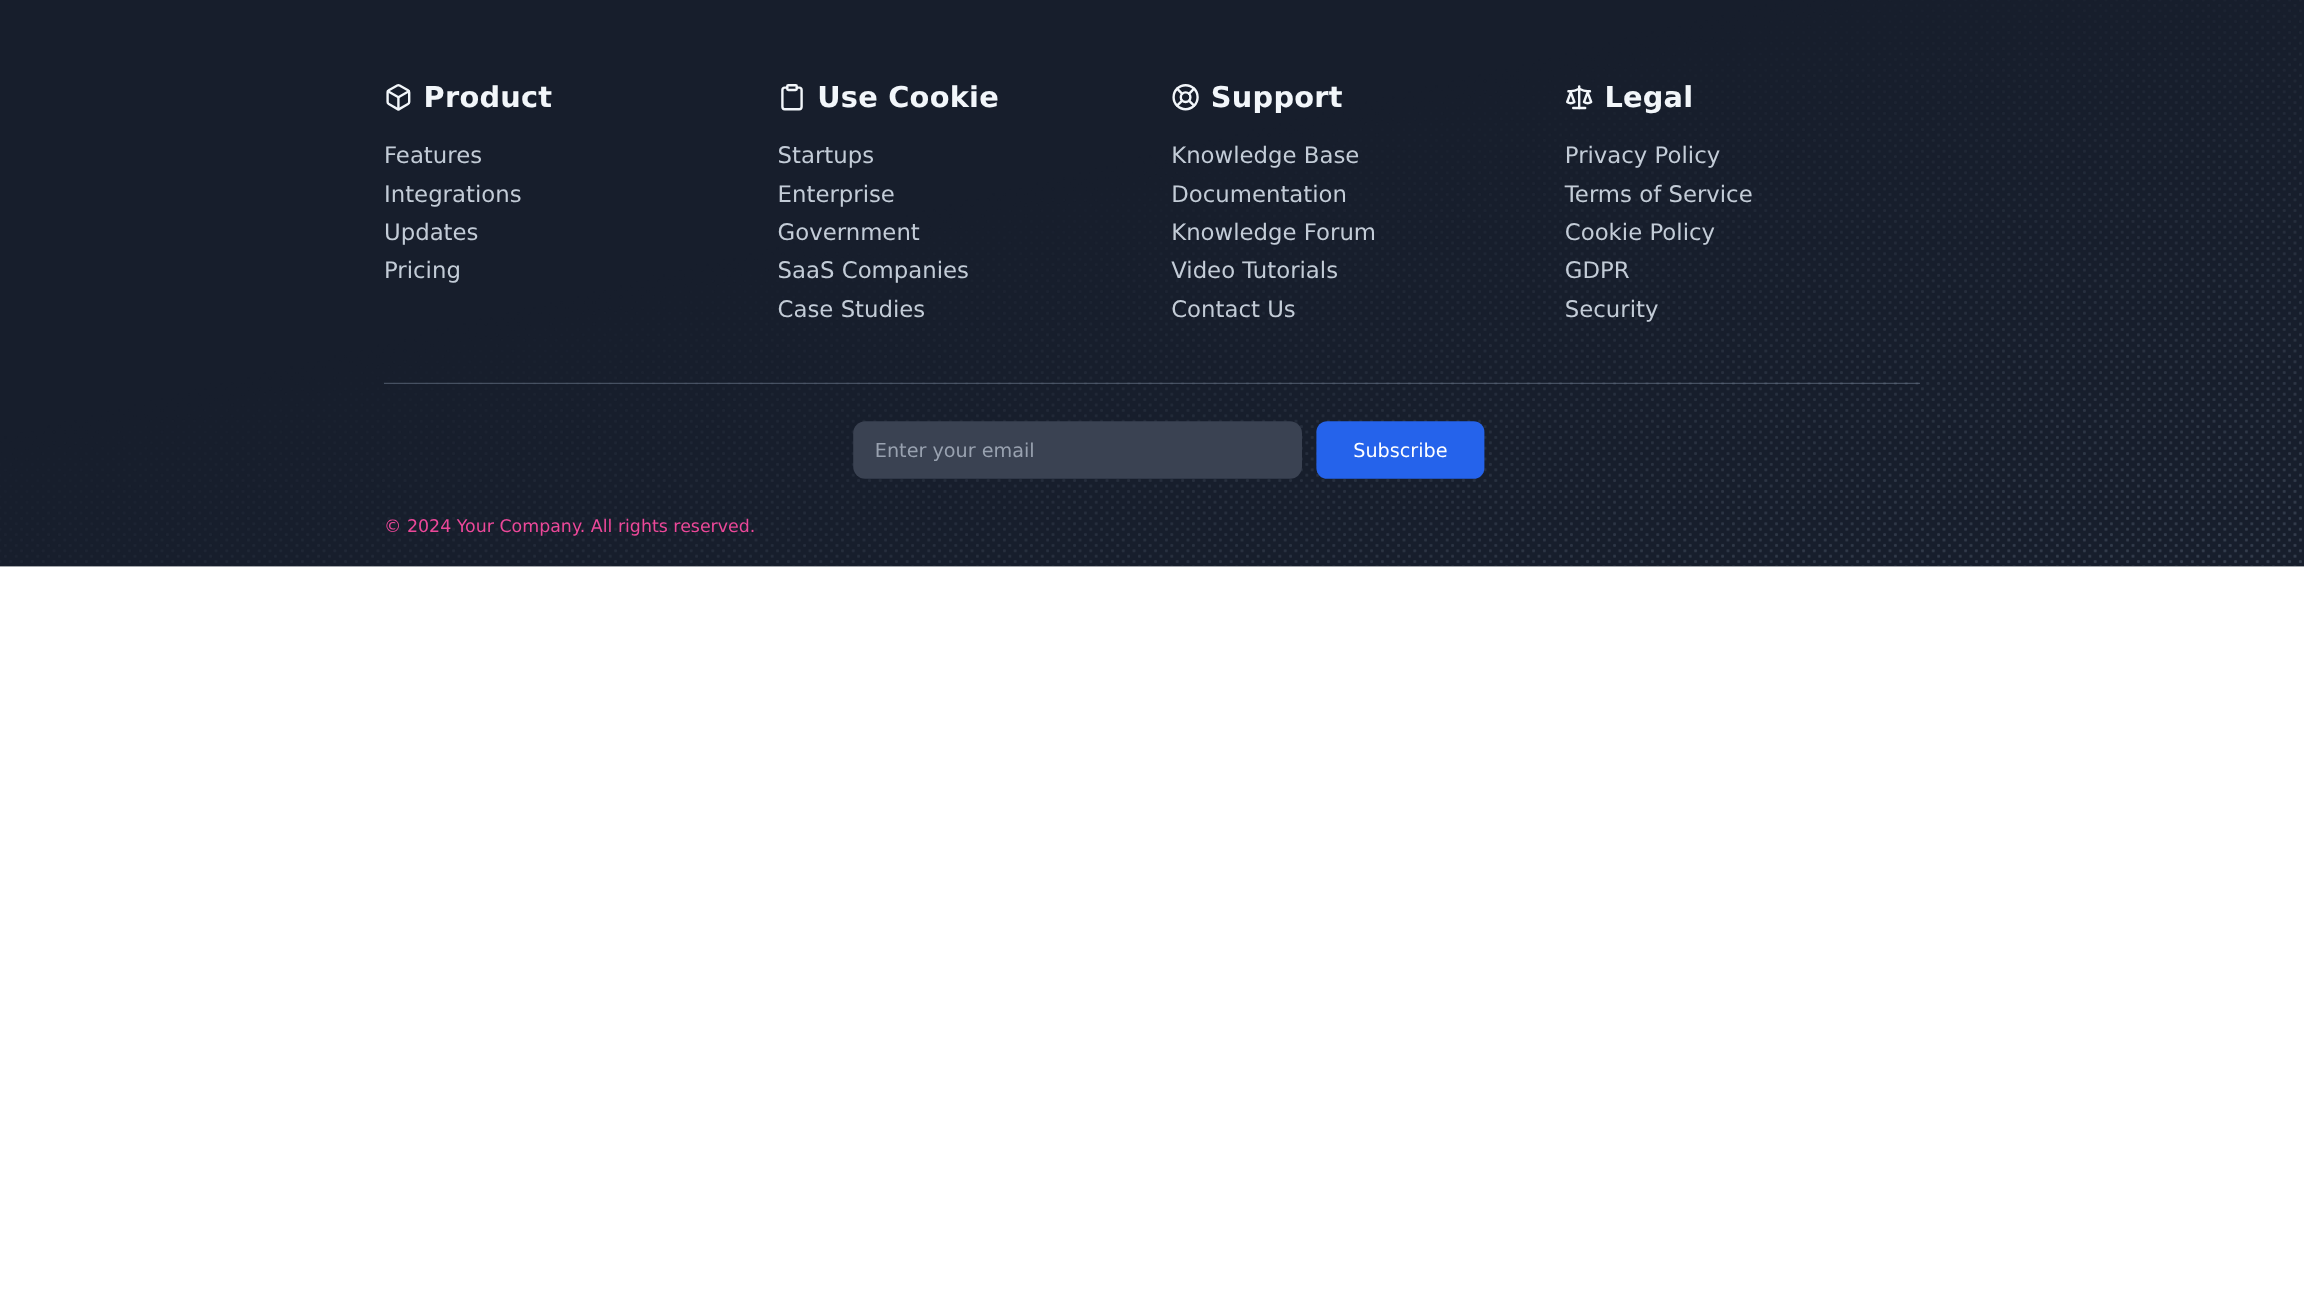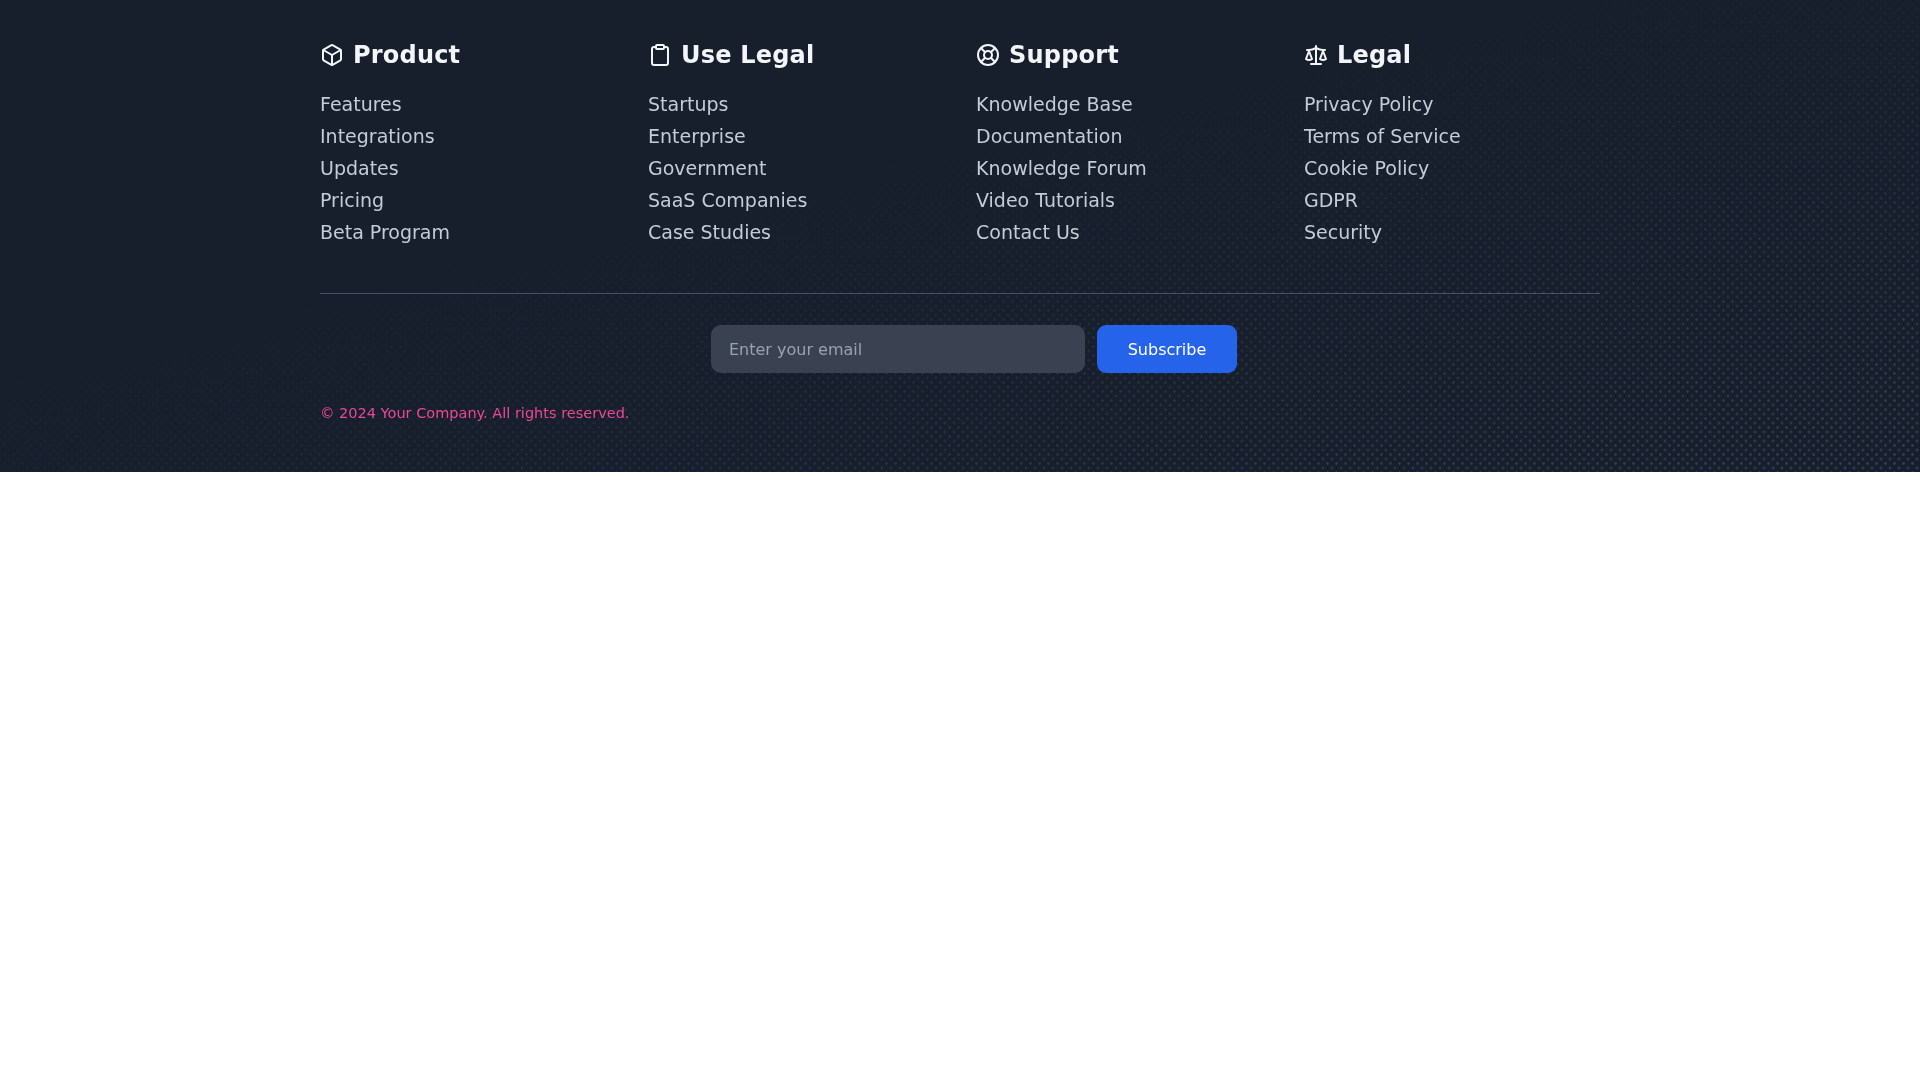--- a/index.html
+++ b/index.html
@@ -27,21 +27,21 @@
     background-position: 0 0, 4.5px 4.5px;
     -webkit-mask-image: linear-gradient(to top left, rgba(0,0,0,1) 0%, rgba(0,0,0,0.55) 28%, transparent 62%);
             mask-image: linear-gradient(to top left, rgba(0,0,0,1) 0%, rgba(0,0,0,0.55) 28%, transparent 62%);
     pointer-events: none;
   }
 
   .inner {
     position: relative; z-index: 1;
     width: 1280px;
     margin: 0 auto;
-    padding-top: 40px;
+    padding-top: 66px;
   }
 
   .columns {
     display: grid;
     grid-template-columns: repeat(4, 328px);
     width: 1312px;
   }
 
   .col-head {
     display: flex; align-items: center; gap: 9px;
@@ -119,33 +119,32 @@
                 <path d="M12 22V12"></path>
               </svg>
           </span>
           <span class="col-title">Product</span>
         </div>
         <nav class="links">
           <a href="#">Features</a>
           <a href="#">Integrations</a>
           <a href="#">Updates</a>
           <a href="#">Pricing</a>
-          <a href="#">Beta Program</a>
         </nav>
       </div>
 
       <div class="col">
         <div class="col-head">
           <span class="icon">
             <svg viewBox="0 0 24 24" fill="none" stroke="#f2f6fa" stroke-width="2" stroke-linecap="round" stroke-linejoin="round">
                 <rect x="8" y="2" width="8" height="4" rx="1" ry="1"></rect>
                 <path d="M16 4h2a2 2 0 0 1 2 2v14a2 2 0 0 1-2 2H6a2 2 0 0 1-2-2V6a2 2 0 0 1 2-2h2"></path>
               </svg>
           </span>
-          <span class="col-title">Use Legal</span>
+          <span class="col-title">Use Cookie</span>
         </div>
         <nav class="links">
           <a href="#">Startups</a>
           <a href="#">Enterprise</a>
           <a href="#">Government</a>
           <a href="#">SaaS Companies</a>
           <a href="#">Case Studies</a>
         </nav>
       </div>
 

